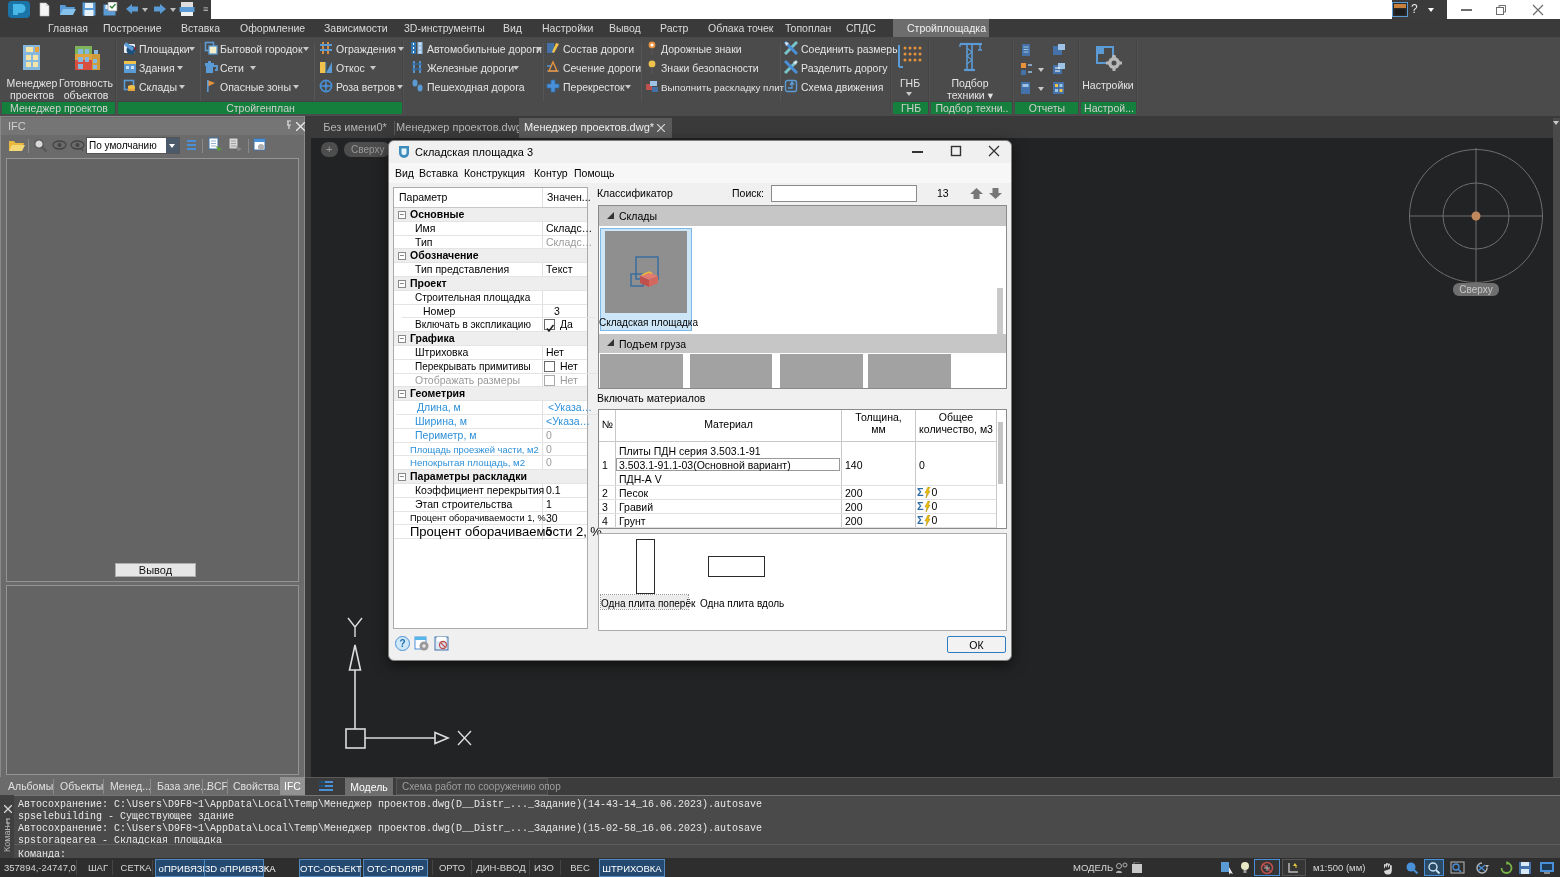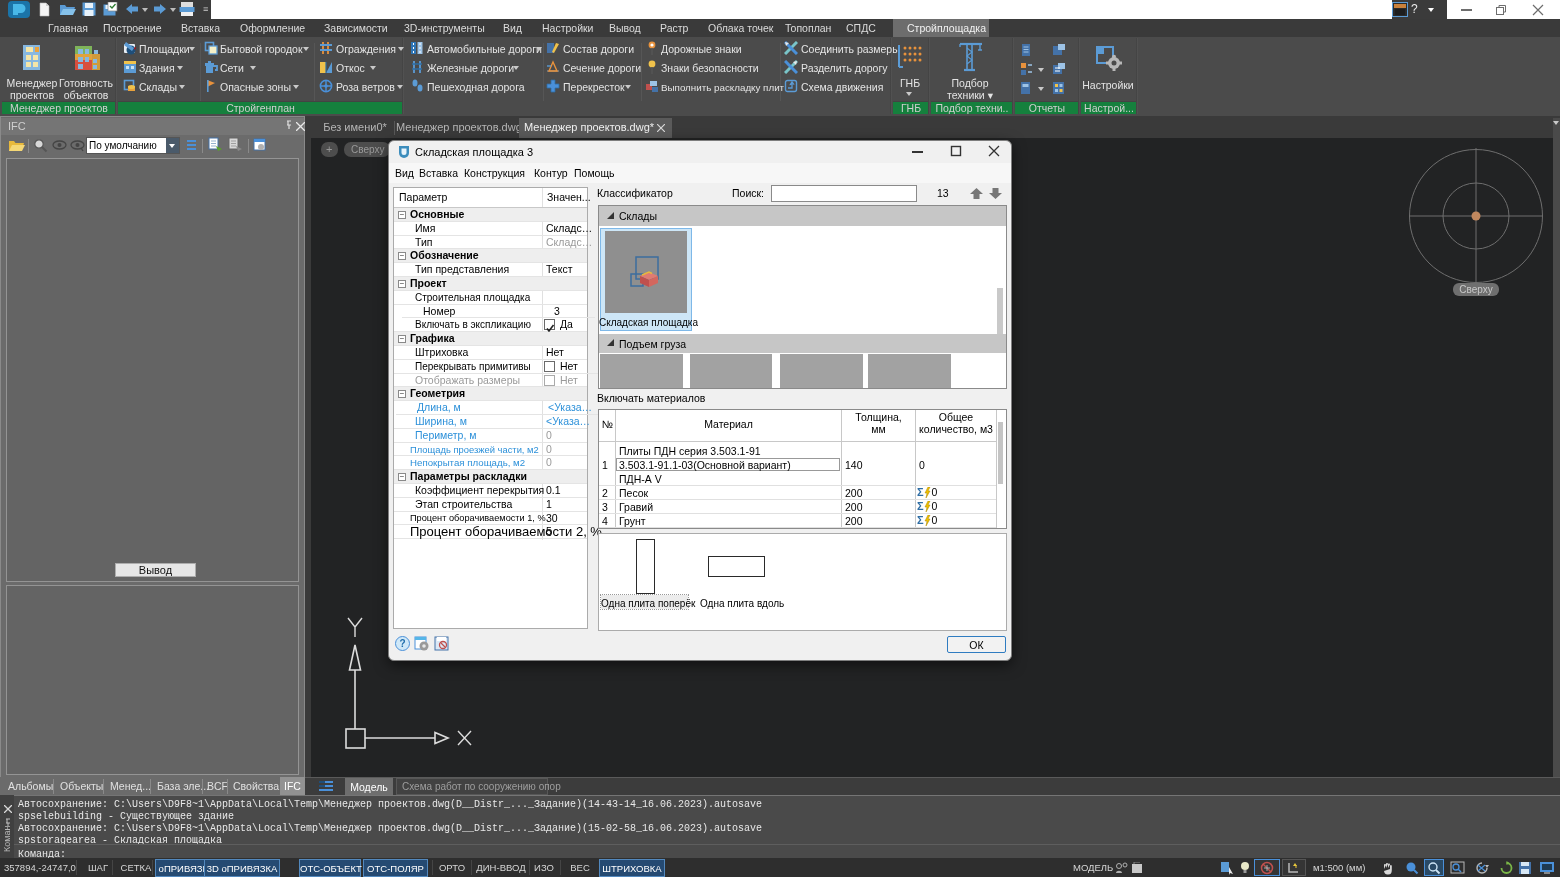--- a/index.html
+++ b/index.html
@@ -554,21 +554,21 @@
 <div class="cline" style="top:849px">Команда:</div>
 
 <div class="a" id="status"></div>
 <div class="sb" style="left:4px">357894,-24747,0</div>
 <div class="ssep" style="left:76px"></div>
 <div class="sb" style="left:78px;width:40px">ШАГ</div>
 <div class="ssep" style="left:112px"></div>
 <div class="sb" style="left:114px;width:44px">СЕТКА</div>
 <div class="ssep" style="left:152px"></div>
 <div class="sbon" style="left:155px;width:63px">оПРИВЯЗКА</div>
-<div class="sbon" style="left:204px;width:76px">3D оПРИВЯЗКА</div>
+<div class="sbon" style="left:204px;width:60px">3D оПРИВЯЗКА</div>
 <div class="sbon" style="left:299px;width:62px">ОТС-ОБЪЕКТ</div>
 <div class="sbon" style="left:363px;width:65px">ОТС-ПОЛЯР</div>
 <div class="ssep" style="left:432px"></div>
 <div class="sb" style="left:436px;width:32px">ОРТО</div>
 <div class="ssep" style="left:471px"></div>
 <div class="sb" style="left:475px;width:52px">ДИН-ВВОД</div>
 <div class="ssep" style="left:529px"></div>
 <div class="sb" style="left:532px;width:24px">ИЗО</div>
 <div class="ssep" style="left:560px"></div>
 <div class="sb" style="left:566px;width:28px">ВЕС</div>

